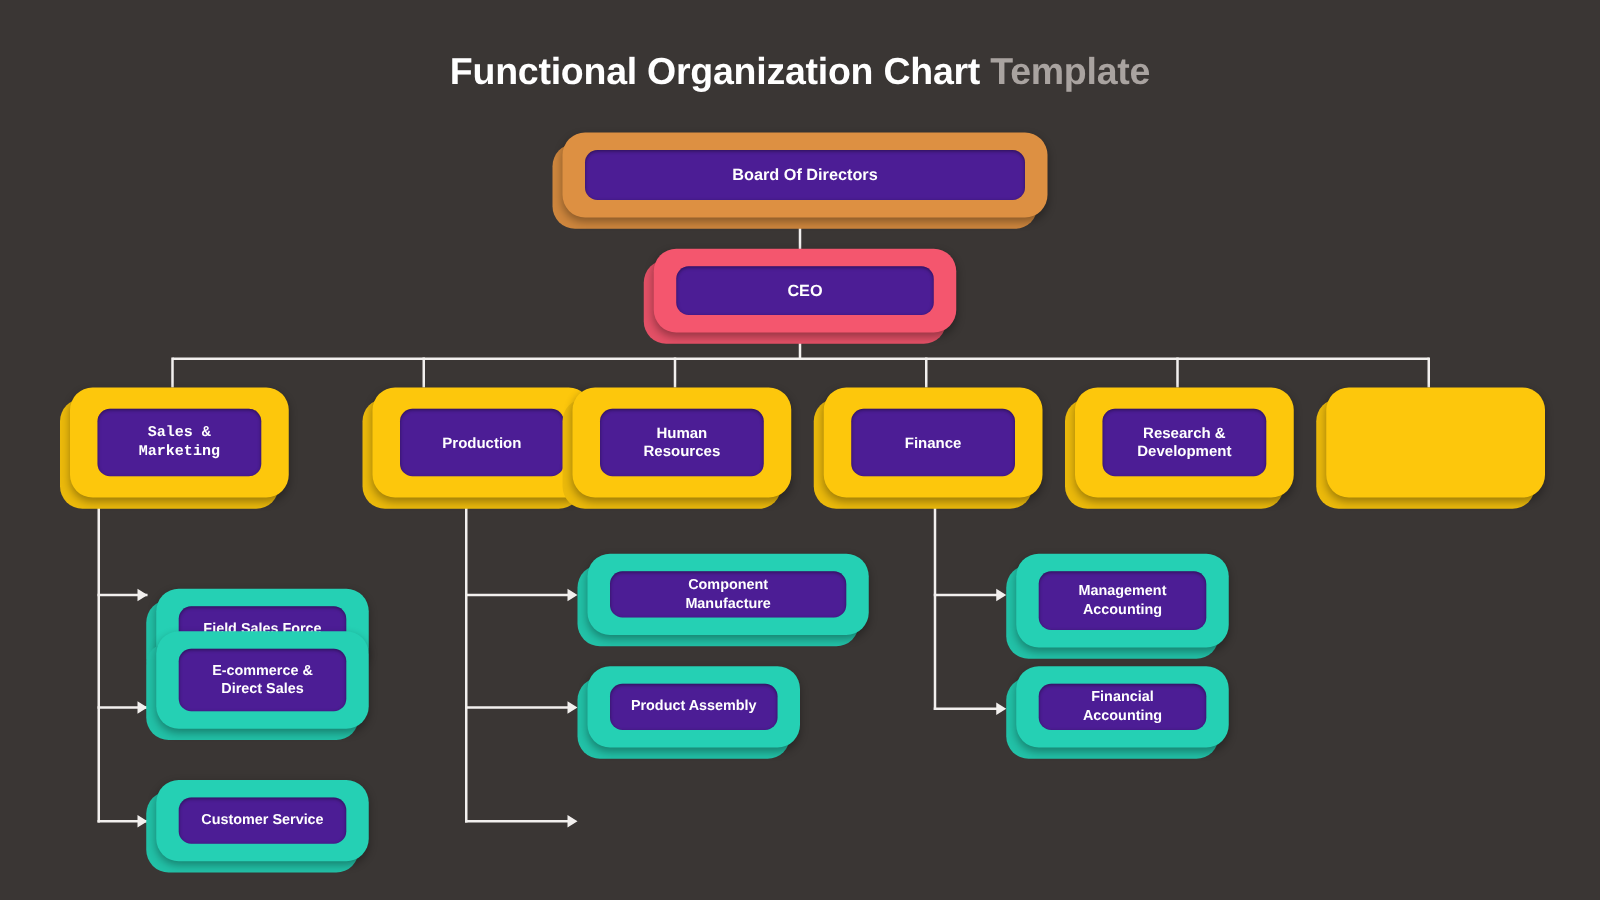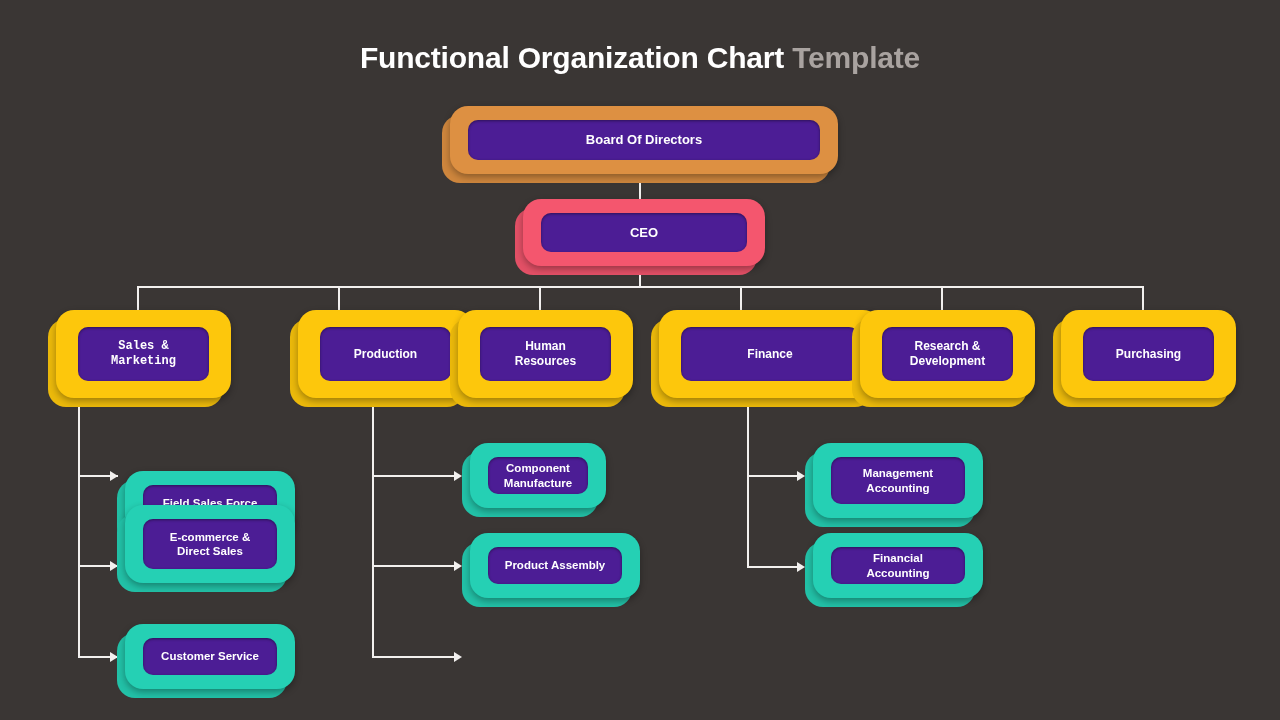--- a/index.html
+++ b/index.html
@@ -165,37 +165,36 @@
     <div class="inner">Production</div>
   </div>
 
   <div class="card lvl-dept" style="left:458px; top:310px; width:175px; height:88px;">
     <div class="plate-back" style="background:#fdc70c;"></div>
     <div class="plate-front" style="background:#fdc70c;"></div>
     <div class="inner">Human
 Resources</div>
   </div>
 
-  <div class="card lvl-dept" style="left:659px; top:310px; width:175px; height:88px;padding-left:47px;">
+  <div class="card lvl-dept" style="left:659px; top:310px; width:175px; height:88px;">
     <div class="plate-back" style="background:#fdc70c;"></div>
     <div class="plate-front" style="background:#fdc70c;"></div>
     <div class="inner">Finance</div>
   </div>
 
   <div class="card lvl-dept" style="left:860px; top:310px; width:175px; height:88px;">
     <div class="plate-back" style="background:#fdc70c;"></div>
     <div class="plate-front" style="background:#fdc70c;"></div>
     <div class="inner">Research &amp;
 Development</div>
   </div>
 
   <div class="card lvl-dept" style="left:1061px; top:310px; width:175px; height:88px;">
     <div class="plate-back" style="background:#fdc70c;"></div>
     <div class="plate-front" style="background:#fdc70c;"></div>
-    <div class="inner">Purchasing</div>
   </div>
 
   <div class="card lvl-sub" style="left:125px; top:443px; width:170px; height:65px;margin-top:28px;">
     <div class="plate-back" style="background:#25d0b4;"></div>
     <div class="plate-front" style="background:#25d0b4;"></div>
     <div class="inner">Field Sales Force</div>
   </div>
 
   <div class="card lvl-sub" style="left:125px; top:505px; width:170px; height:78px;">
     <div class="plate-back" style="background:#25d0b4;"></div>
@@ -203,21 +202,21 @@
     <div class="inner">E-commerce &amp;
 Direct Sales</div>
   </div>
 
   <div class="card lvl-sub" style="left:125px; top:624px; width:170px; height:65px;">
     <div class="plate-back" style="background:#25d0b4;"></div>
     <div class="plate-front" style="background:#25d0b4;"></div>
     <div class="inner">Customer Service</div>
   </div>
 
-  <div class="card lvl-sub" style="left:470px; top:443px; width:136px; height:65px;">
+  <div class="card lvl-sub" style="left:470px; top:443px; width:190px; height:65px;padding-left:35px;">
     <div class="plate-back" style="background:#25d0b4;"></div>
     <div class="plate-front" style="background:#25d0b4;"></div>
     <div class="inner">Component
 Manufacture</div>
   </div>
 
   <div class="card lvl-sub" style="left:470px; top:533px; width:170px; height:65px;">
     <div class="plate-back" style="background:#25d0b4;"></div>
     <div class="plate-front" style="background:#25d0b4;"></div>
     <div class="inner">Product Assembly</div>

